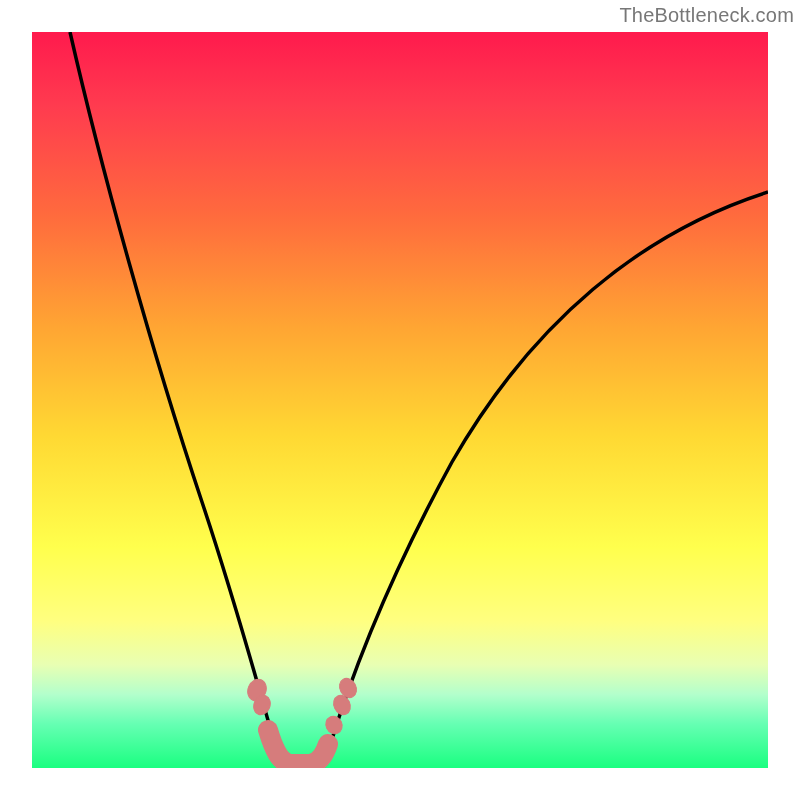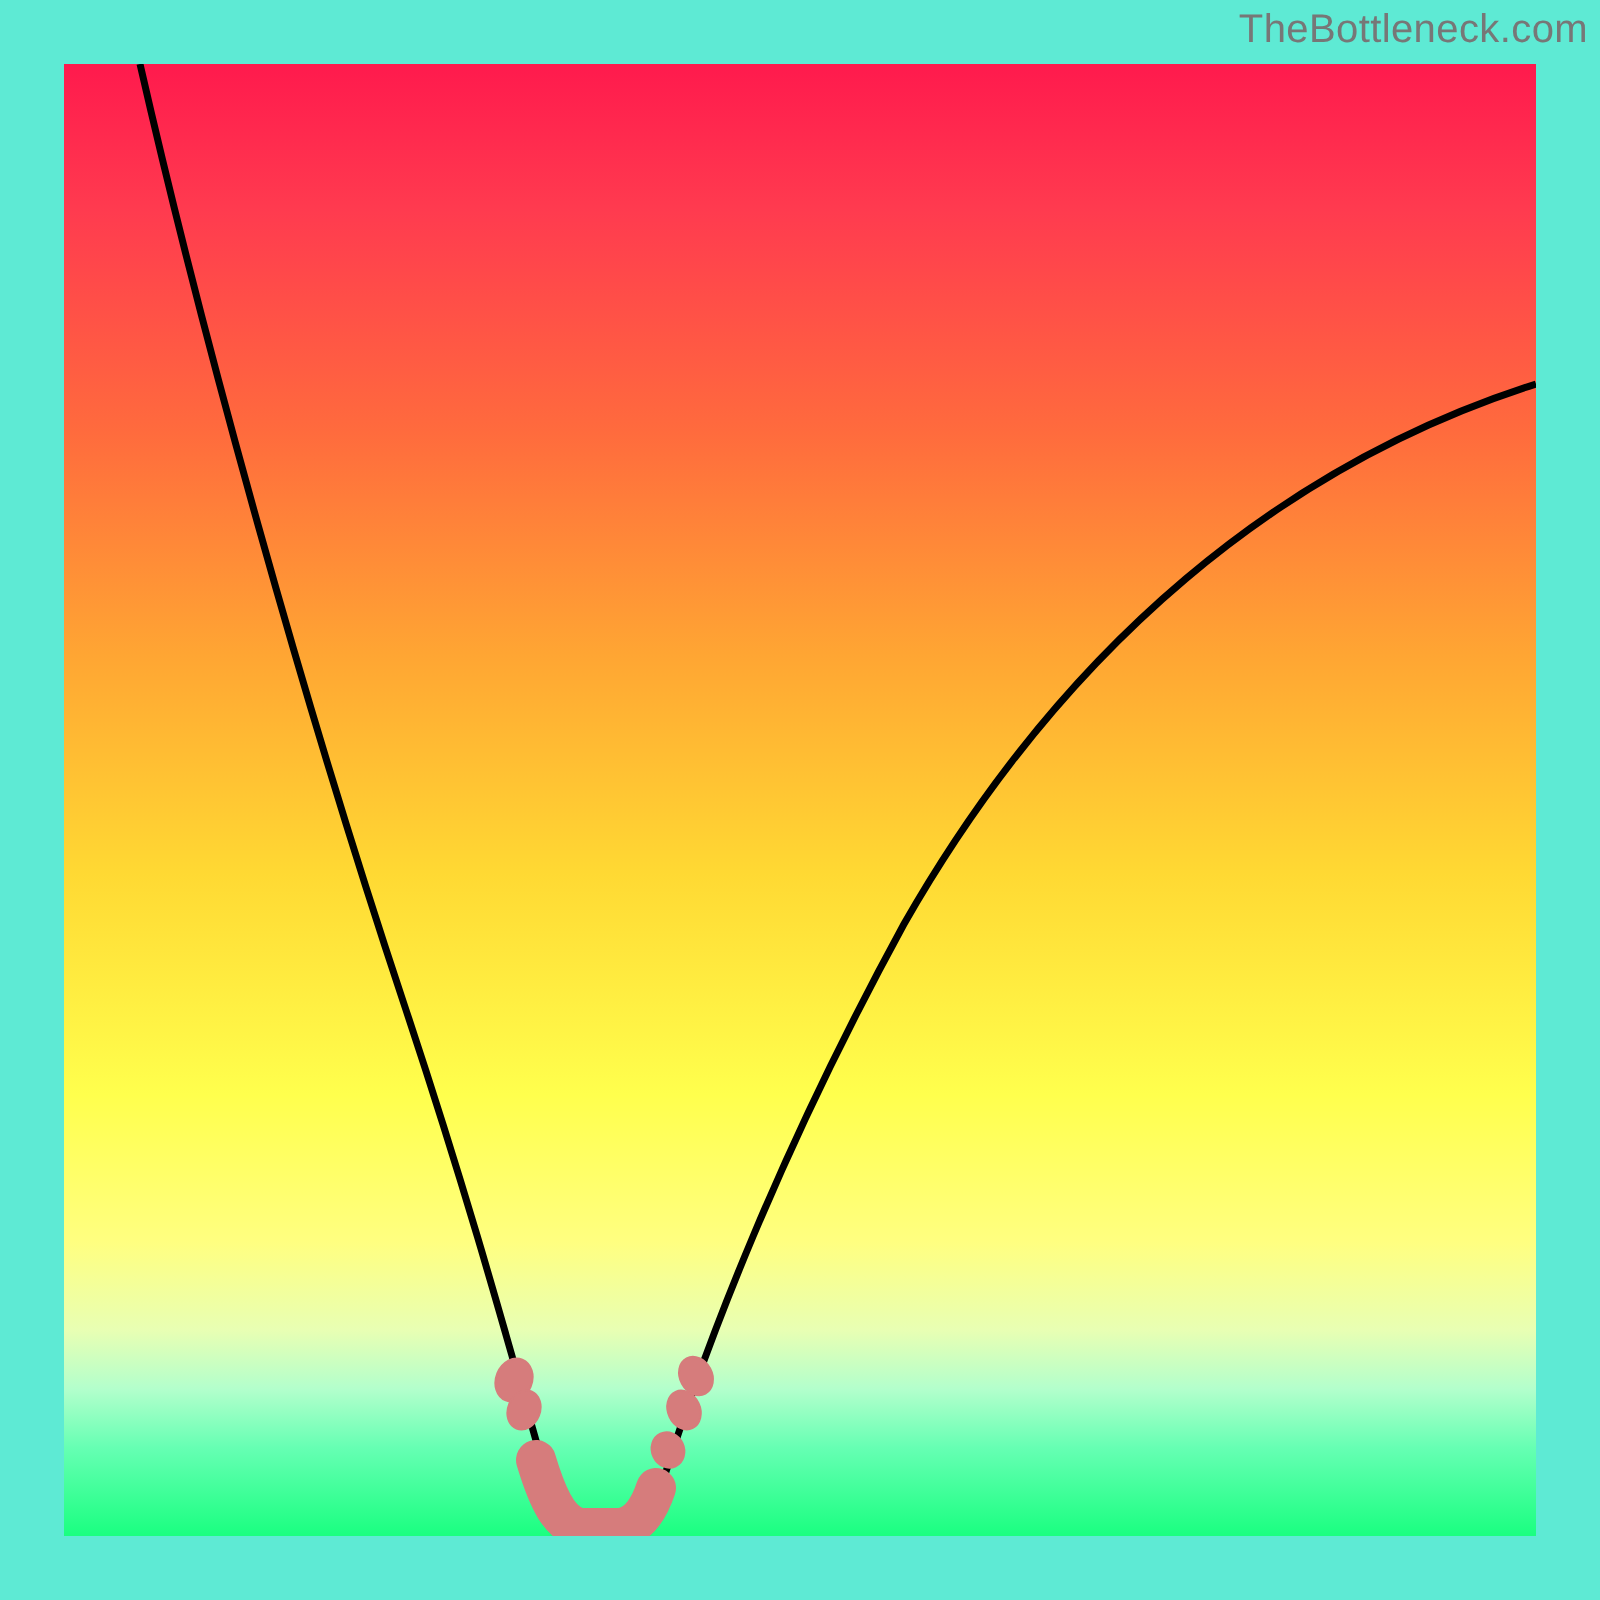--- a/index.html
+++ b/index.html
@@ -10,21 +10,21 @@
     background: #000;
     overflow: hidden;
     font-family: Arial, Helvetica, sans-serif;
   }
   .frame {
     position: absolute;
     left: 0;
     top: 0;
     width: 800px;
     height: 800px;
-    background: #5eead4;
+    background: #ffffff;
   }
   .plot-area {
     position: absolute;
     left: 32px;
     top: 32px;
     width: 736px;
     height: 736px;
     background: linear-gradient(
       to bottom,
       #ff1a4d 0%,

